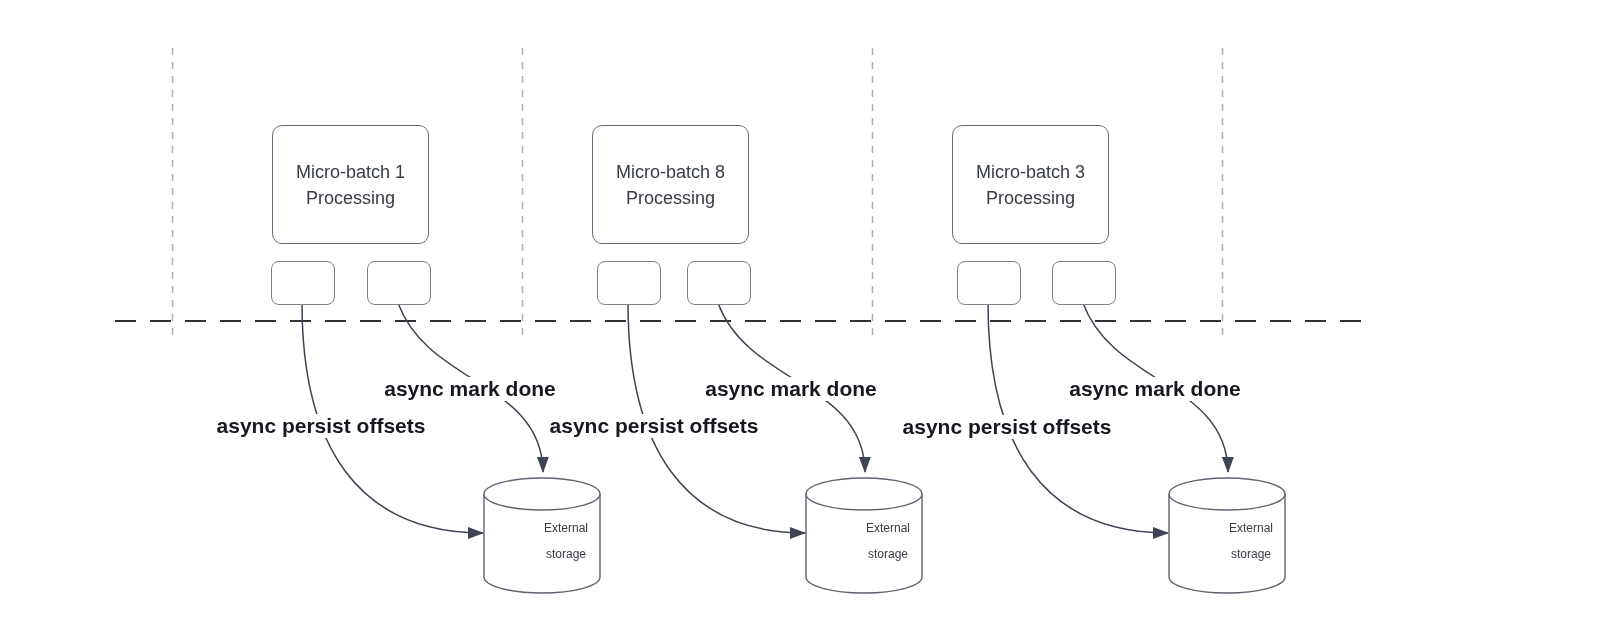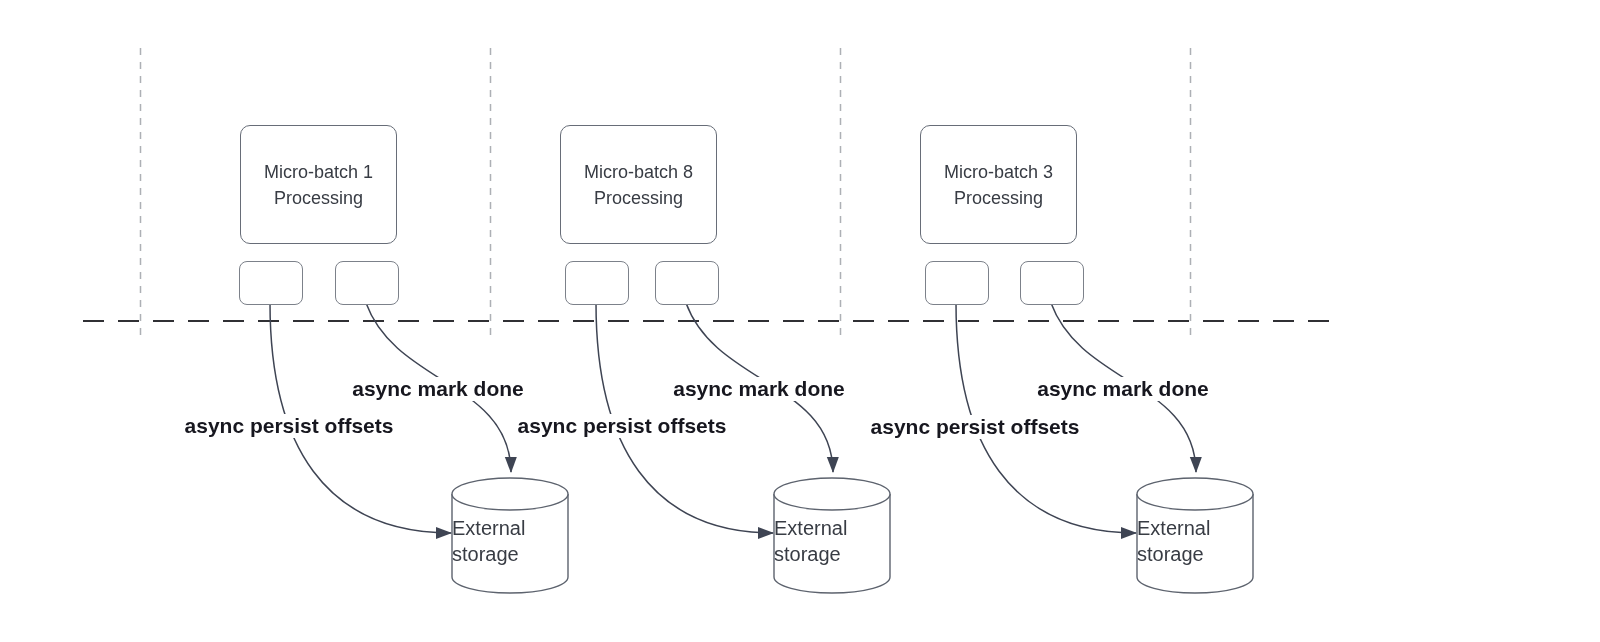--- a/index.html
+++ b/index.html
@@ -2,20 +2,21 @@
 <html><head>
 <meta charset="utf-8">
 <style>
   html,body{margin:0;padding:0;background:#ffffff;}
   .canvas{
     position:relative;
     width:1332px;height:642px;
     background:#ffffff;
     font-family:"Liberation Sans", sans-serif;
     overflow:hidden;
+    margin-left:32px;
   }
   svg.layer{position:absolute;left:0;top:0;}
 
   
   .main-box{
     position:absolute;
     width:155px;height:117px;
     border:1.5px solid #676d78;
     border-radius:10px;
     background:#ffffff;
@@ -55,21 +56,22 @@
   .p2{left:622px;top:426px;}
   .p3{left:975px;top:427px;}
   .d1{left:438px;top:389px;}
   .d2{left:759px;top:389px;}
   .d3{left:1123px;top:389px;}
 
   
   .storage-label{
     position:absolute;
     width:116px;top:515px;
-    font-size:20px;line-height:26px;color:#383c44;
+    text-align:center;
+    font-size:12px;line-height:26px;color:#383c44;padding-left:24px;
   }
   .c1{left:452px;}
   .c2{left:774px;}
   .c3{left:1137px;}
 
   .time-label{
     position:absolute;
     left:1386px;top:273px;
     transform:translate(-50%,-50%);
     font-size:22px;color:#41464f;

